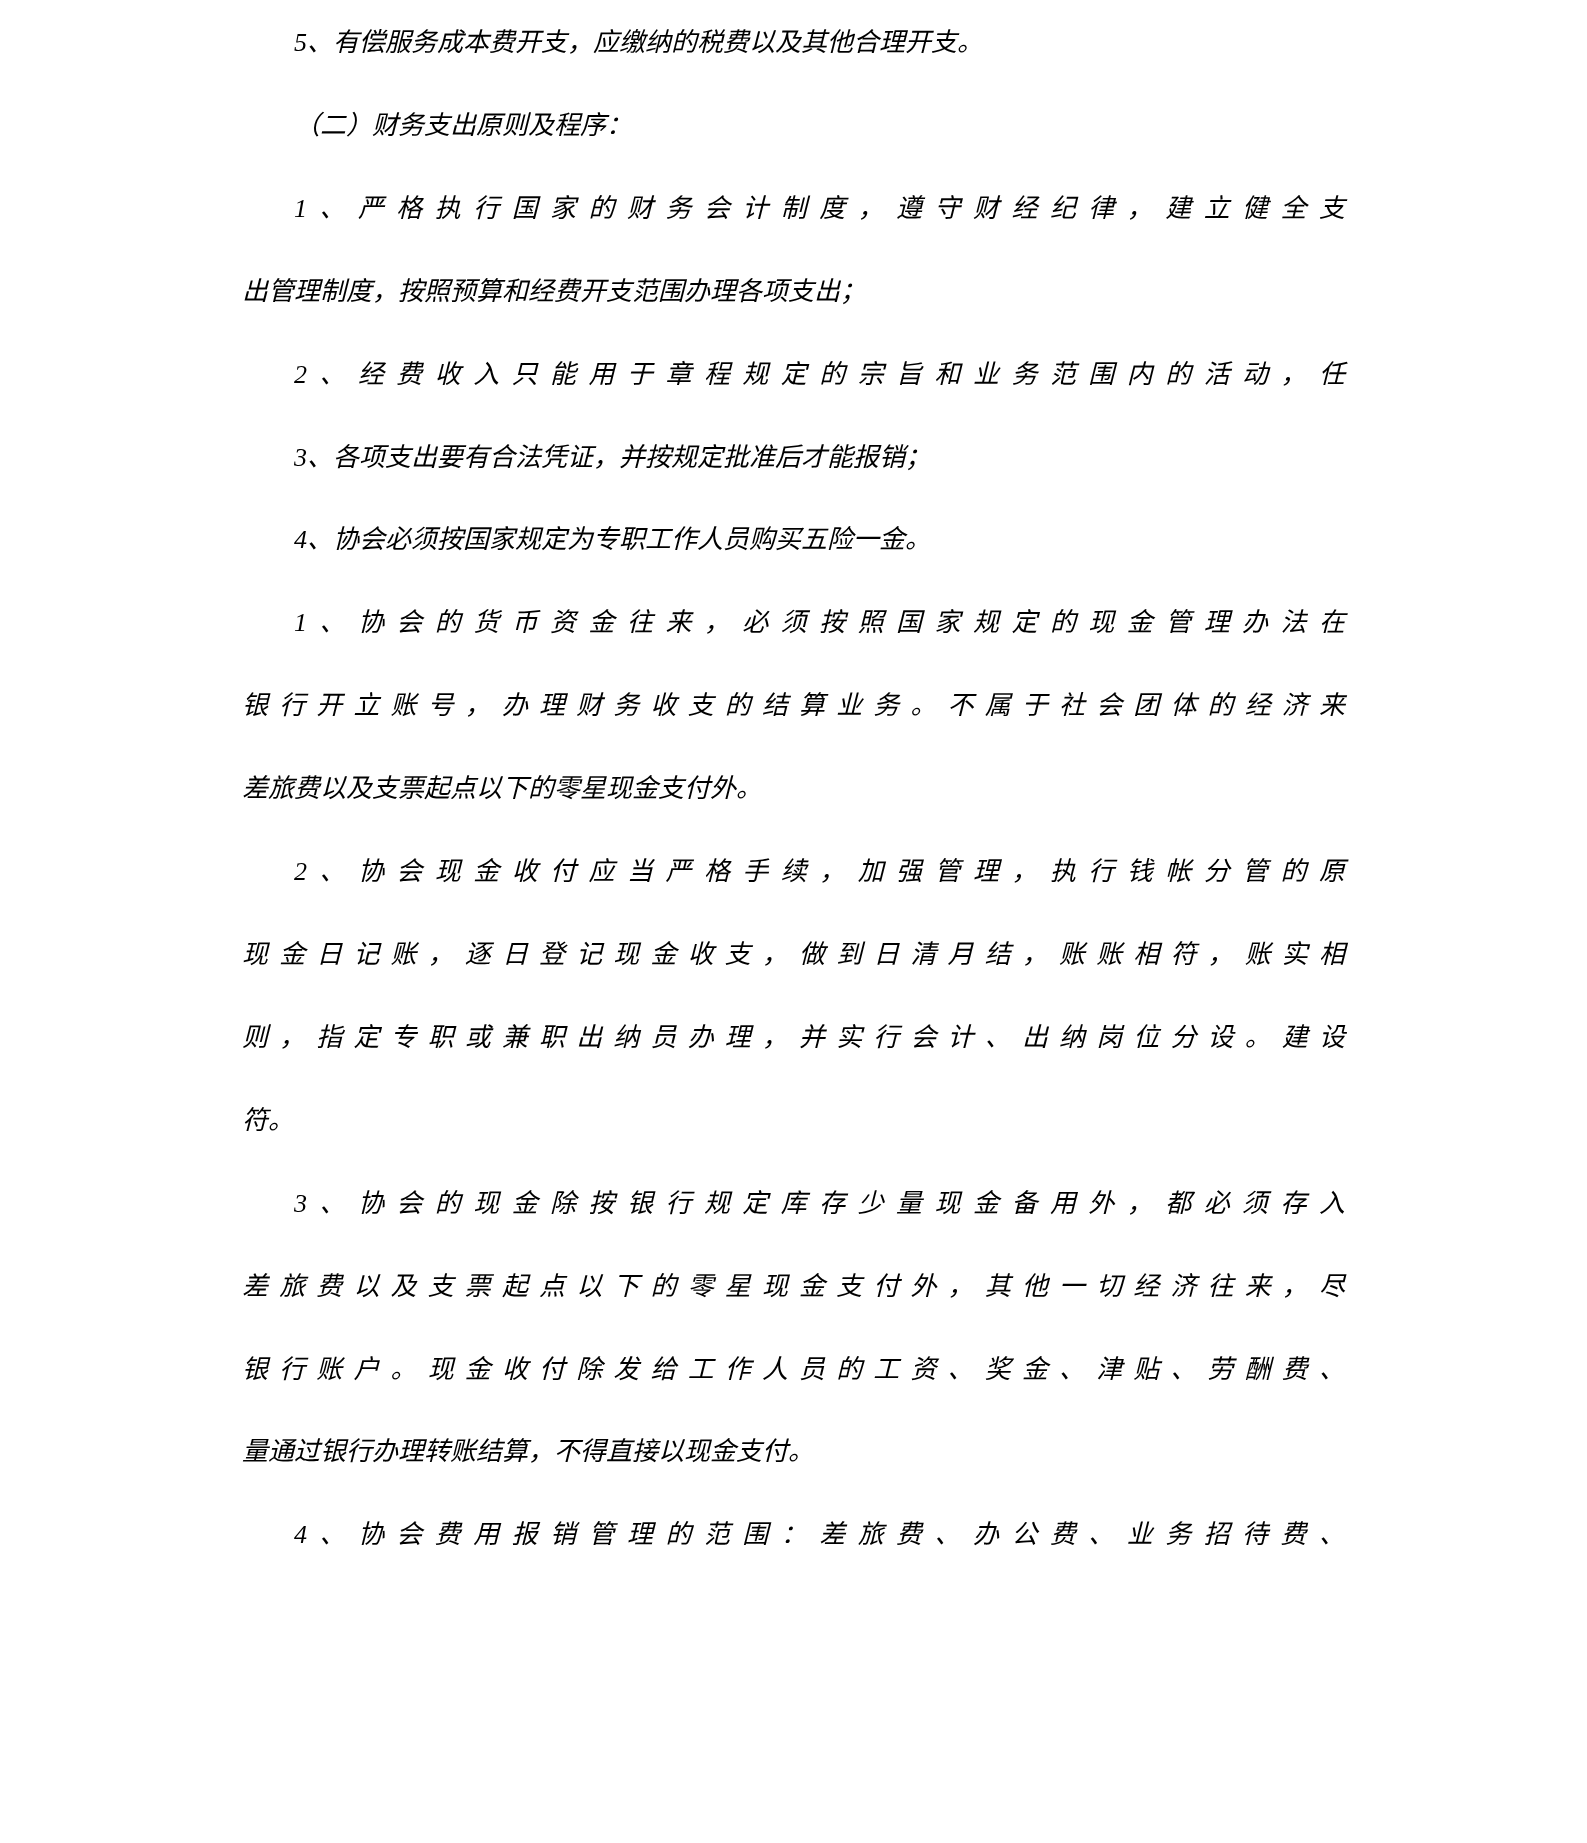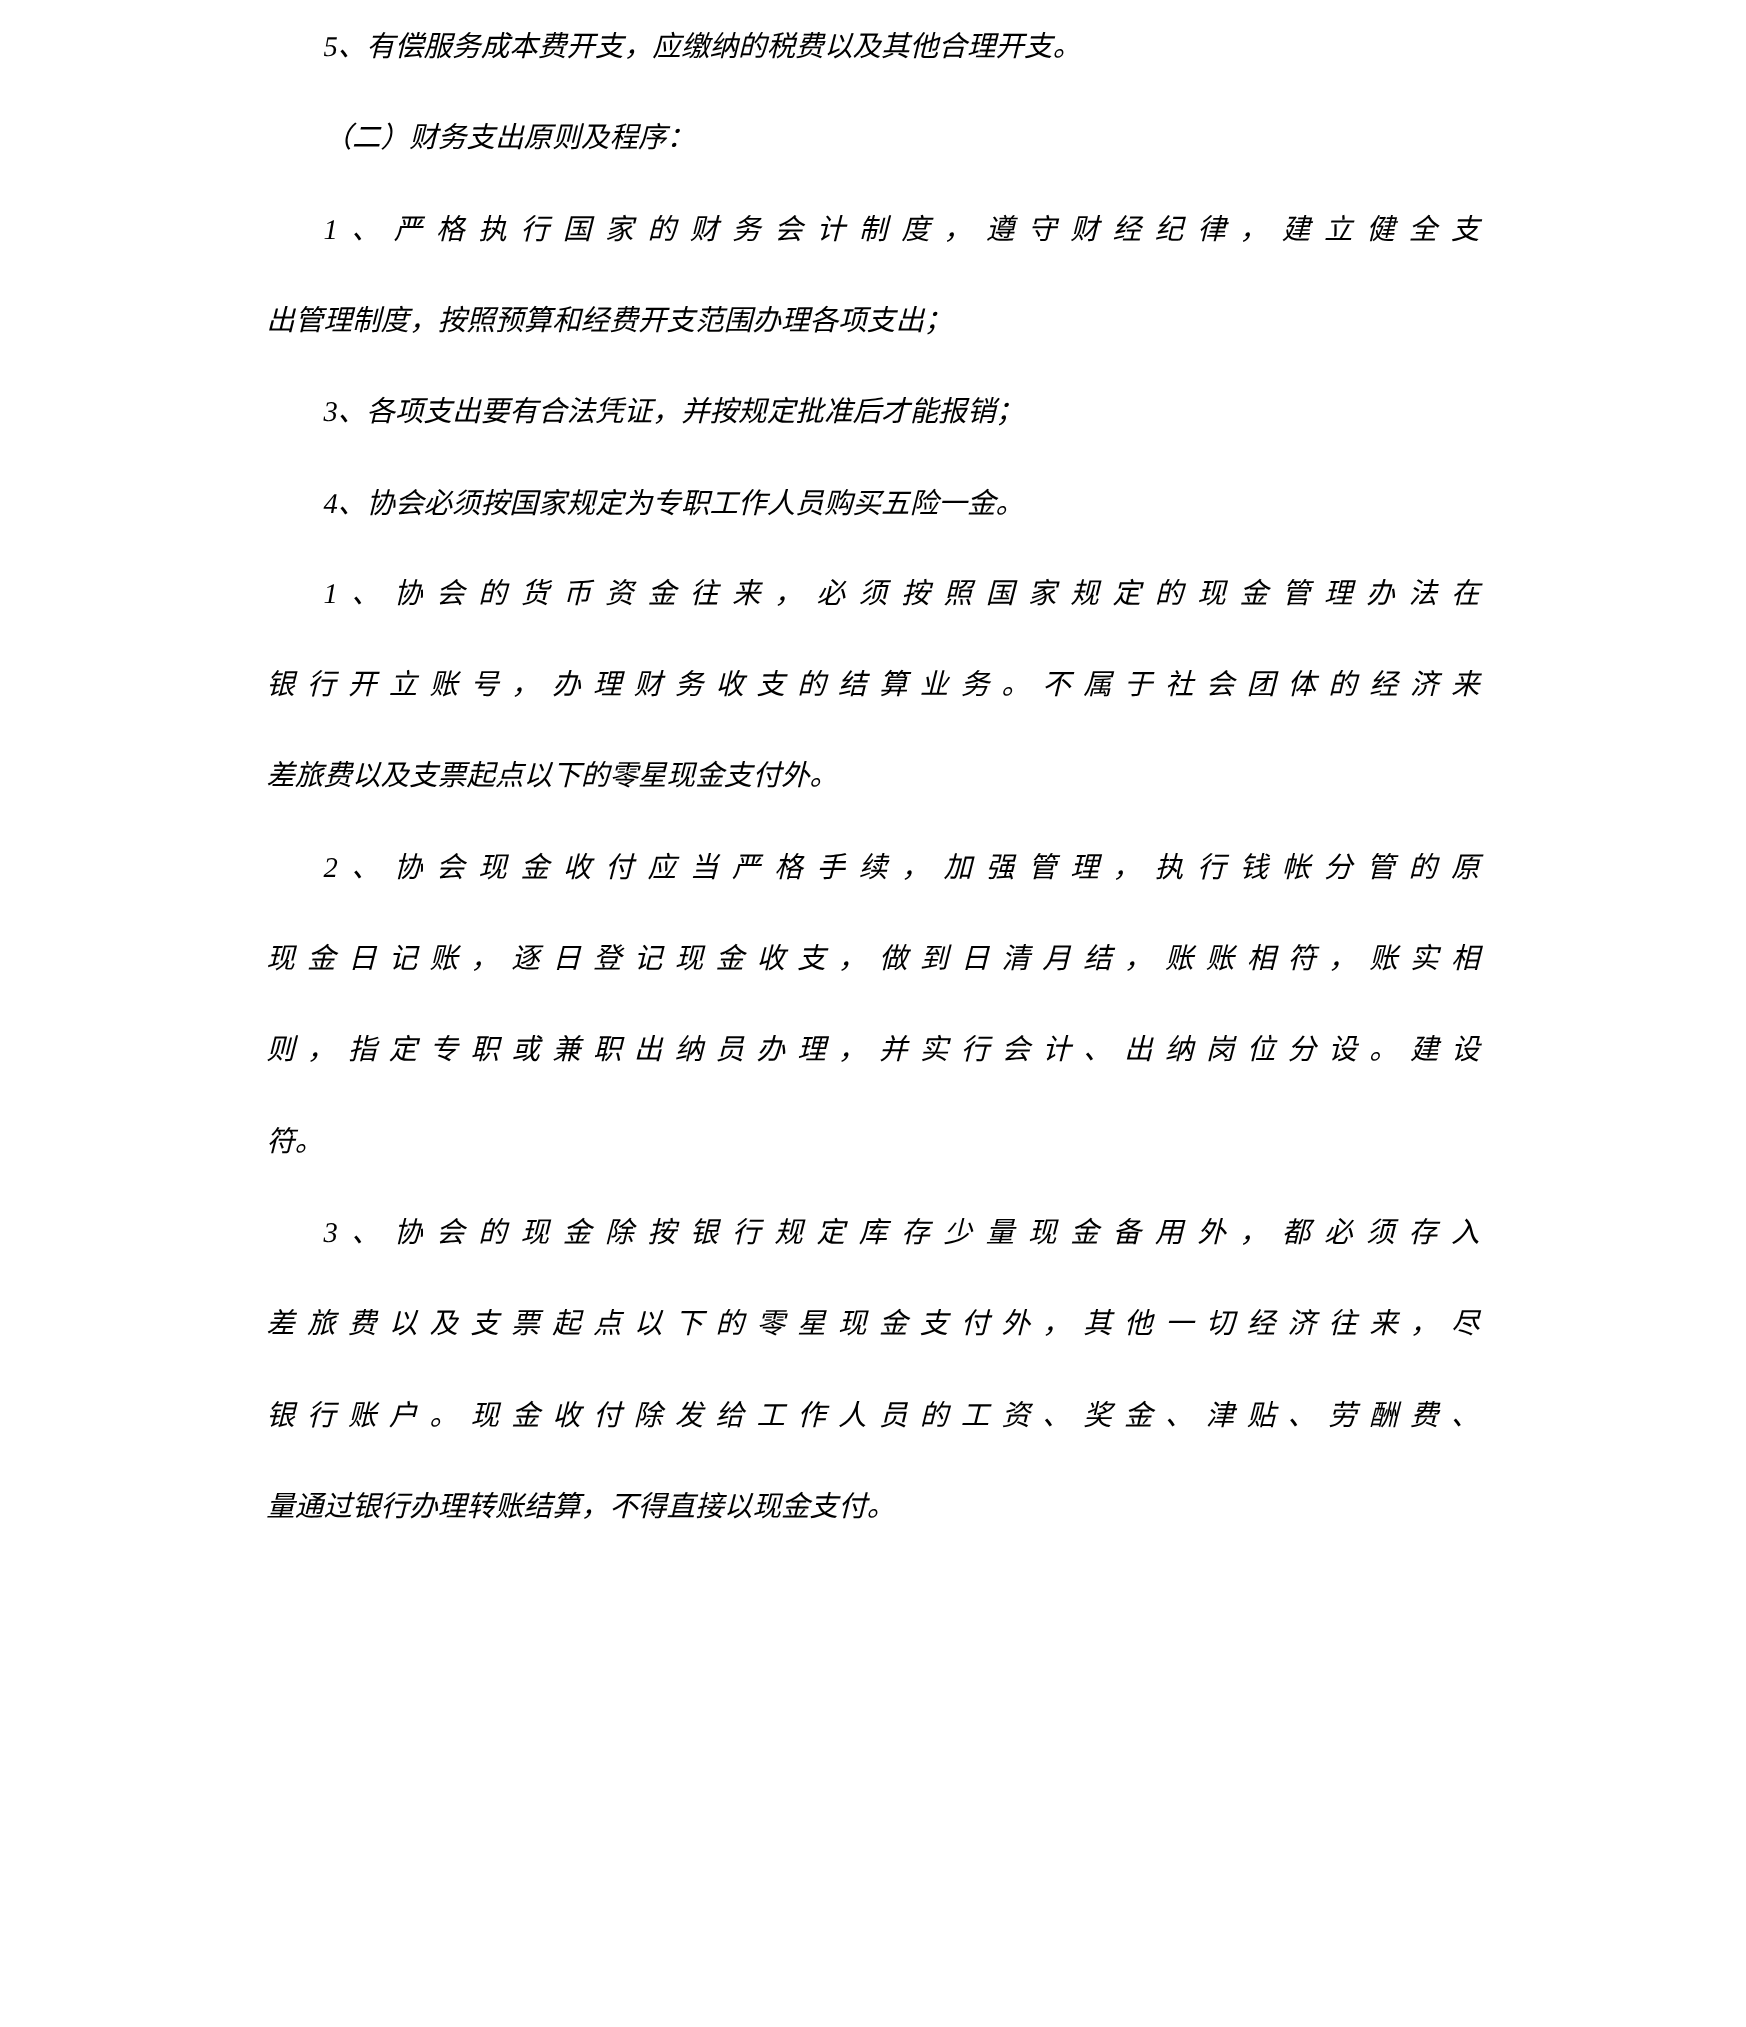--- a/index.html
+++ b/index.html
@@ -40,26 +40,28 @@
   }
 </style>
 </head>
 <body style="background: rgb(255, 255, 255);">
 
 <div class="doc-page" style="color: rgb(0, 0, 0);">
   <div class="line indent">5、有偿服务成本费开支，应缴纳的税费以及其他合理开支。</div>
   <div class="line indent">（二）财务支出原则及程序：</div>
   <div class="line indent fill">1、严格执行国家的财务会计制度，遵守财经纪律，建立健全支</div>
   <div class="line">出管理制度，按照预算和经费开支范围办理各项支出；</div>
+  <div class="line indent fill">2、经费收入只能用于章程规定的宗旨和业务范围内的活动，任</div>
   <div class="line indent">3、各项支出要有合法凭证，并按规定批准后才能报销；</div>
   <div class="line indent">4、协会必须按国家规定为专职工作人员购买五险一金。</div>
   <div class="line indent fill">1、协会的货币资金往来，必须按照国家规定的现金管理办法在</div>
   <div class="line fill">银行开立账号，办理财务收支的结算业务。不属于社会团体的经济来</div>
   <div class="line">差旅费以及支票起点以下的零星现金支付外。</div>
   <div class="line indent fill">2、协会现金收付应当严格手续，加强管理，执行钱帐分管的原</div>
   <div class="line fill">现金日记账，逐日登记现金收支，做到日清月结，账账相符，账实相</div>
   <div class="line fill">则，指定专职或兼职出纳员办理，并实行会计、出纳岗位分设。建设</div>
   <div class="line">符。</div>
   <div class="line indent fill">3、协会的现金除按银行规定库存少量现金备用外，都必须存入</div>
   <div class="line fill">差旅费以及支票起点以下的零星现金支付外，其他一切经济往来，尽</div>
   <div class="line fill">银行账户。现金收付除发给工作人员的工资、奖金、津贴、劳酬费、</div>
   <div class="line">量通过银行办理转账结算，不得直接以现金支付。</div>
+  <div class="line indent fill">4、协会费用报销管理的范围：差旅费、办公费、业务招待费、</div>
 </div>
 
 </body></html>

